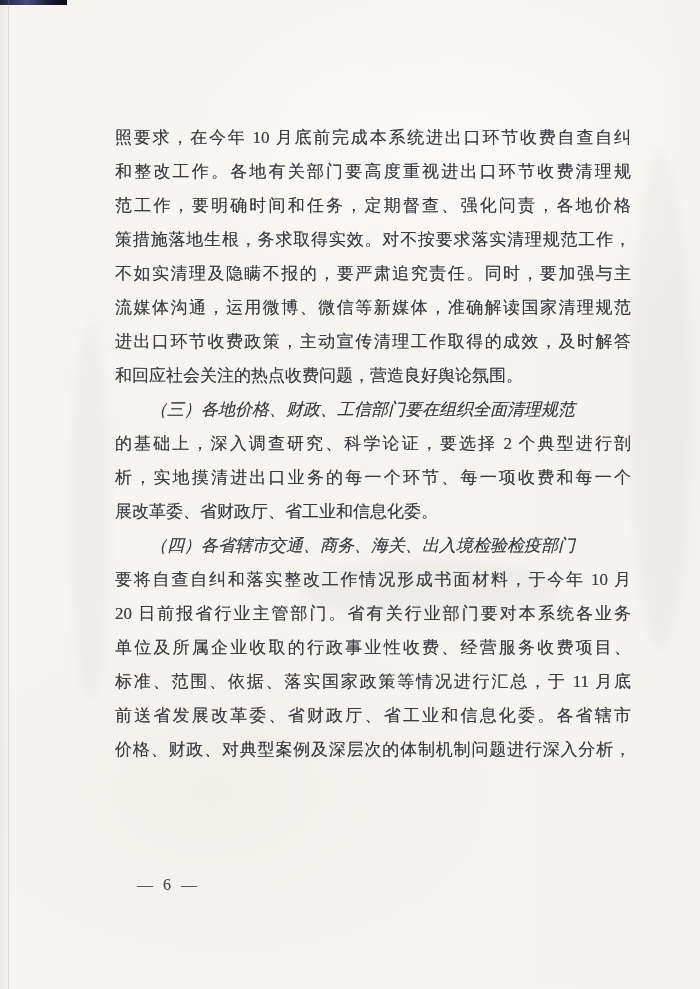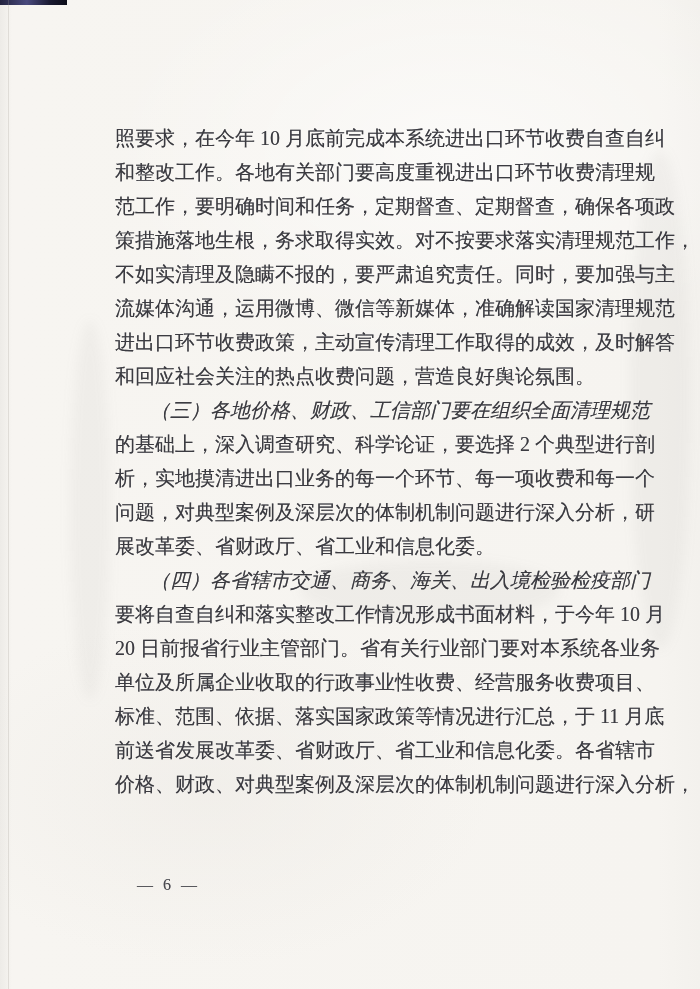--- a/index.html
+++ b/index.html
@@ -49,21 +49,21 @@
   .smudge.s1 { left: 630px; top: 150px; width: 60px; height: 500px; }
   .smudge.s2 { left: 70px;  top: 320px; width: 40px; height: 380px; }
   .smudge.s3 { left: 300px; top: 560px; width: 260px; height: 60px; }
 
   .text-block {
     position: absolute;
     left: 115px;
     top: 121px;
     width: 516px;
     color: #3b3b41;
-    font-size: 20px;
+    font-size: 17px;
     text-shadow: 0 0 0.6px rgba(59,59,65,0.55);
   }
   .line {
     height: 34px;
     line-height: 34px;
     text-align: justify;
     text-align-last: justify;
     white-space: nowrap;
   }
   .line.indent { padding-left: 35px; font-style: italic; }
@@ -86,30 +86,29 @@
 
   <div class="corner-mark"></div>
   <div class="left-crease"></div>
   <div class="smudge s1"></div>
   <div class="smudge s2"></div>
   <div class="smudge s3"></div>
 
   <div class="text-block">
     <div class="line">照要求，在今年 10 月底前完成本系统进出口环节收费自查自纠</div>
     <div class="line">和整改工作。各地有关部门要高度重视进出口环节收费清理规</div>
-    <div class="line">范工作，要明确时间和任务，定期督查、定期督查，确保各项政</div>
+    <div class="line">范工作，要明确时间和任务，定期督查、强化问责，各地价格</div>
     <div class="line">策措施落地生根，务求取得实效。对不按要求落实清理规范工作，</div>
     <div class="line">不如实清理及隐瞒不报的，要严肃追究责任。同时，要加强与主</div>
     <div class="line">流媒体沟通，运用微博、微信等新媒体，准确解读国家清理规范</div>
     <div class="line">进出口环节收费政策，主动宣传清理工作取得的成效，及时解答</div>
     <div class="line para-end">和回应社会关注的热点收费问题，营造良好舆论氛围。</div>
     <div class="line indent para-end">（三）各地价格、财政、工信部门要在组织全面清理规范</div>
     <div class="line">的基础上，深入调查研究、科学论证，要选择 2 个典型进行剖</div>
     <div class="line">析，实地摸清进出口业务的每一个环节、每一项收费和每一个</div>
-    <div class="line">问题，对典型案例及深层次的体制机制问题进行深入分析，研</div>
     <div class="line para-end">展改革委、省财政厅、省工业和信息化委。</div>
     <div class="line indent para-end">（四）各省辖市交通、商务、海关、出入境检验检疫部门</div>
     <div class="line">要将自查自纠和落实整改工作情况形成书面材料，于今年 10 月</div>
     <div class="line">20 日前报省行业主管部门。省有关行业部门要对本系统各业务</div>
     <div class="line">单位及所属企业收取的行政事业性收费、经营服务收费项目、</div>
     <div class="line">标准、范围、依据、落实国家政策等情况进行汇总，于 11 月底</div>
     <div class="line">前送省发展改革委、省财政厅、省工业和信息化委。各省辖市</div>
     <div class="line">价格、财政、对典型案例及深层次的体制机制问题进行深入分析，</div>
   </div>
 

